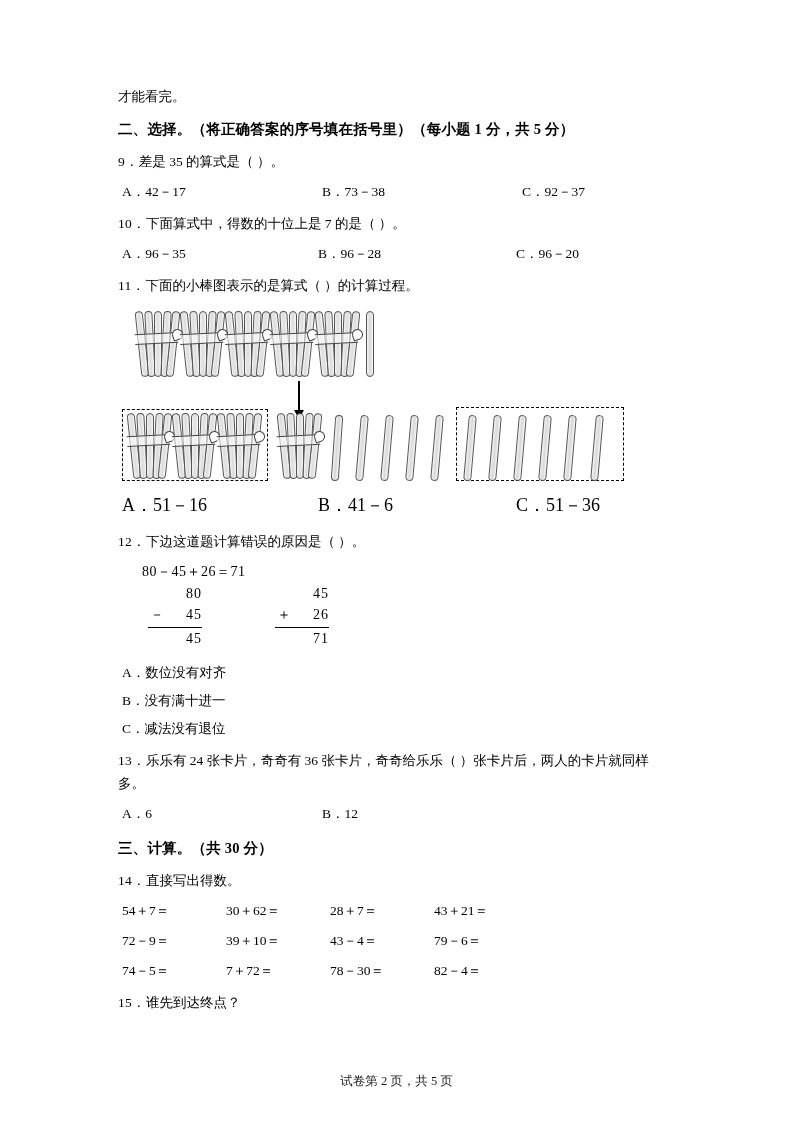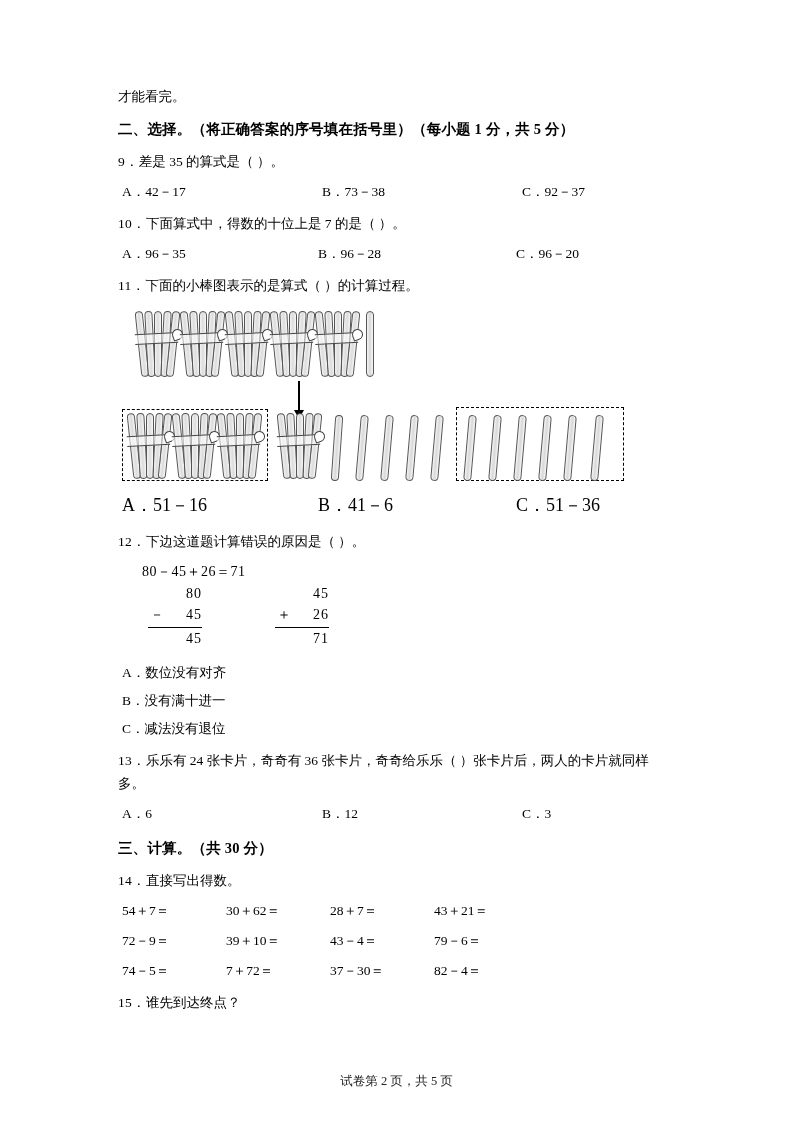--- a/index.html
+++ b/index.html
@@ -364,21 +364,20 @@
   <div class="choice">A．数位没有对齐</div>
   <div class="choice">B．没有满十进一</div>
   <div class="choice">C．减法没有退位</div>
 
   <div class="q" style="margin-top:12px;">
     <span class="num">13．</span><span>乐乐有 24 张卡片，奇奇有 36 张卡片，奇奇给乐乐（    ）张卡片后，两人的卡片就同样多。</span>
   </div>
   <div class="opts">
     <span class="opt">A．6</span>
     <span class="opt">B．12</span>
-    <span class="opt">C．3</span>
   </div>
 
   <div class="section-head" style="margin-top:16px;">三、计算。（共 30 分）</div>
 
   <div class="q">
     <span class="num">14．</span><span>直接写出得数。</span>
   </div>
   <div class="calc-row">
     <span class="c">54＋7＝</span>
     <span class="c">30＋62＝</span>
@@ -387,21 +386,21 @@
   </div>
   <div class="calc-row">
     <span class="c">72－9＝</span>
     <span class="c">39＋10＝</span>
     <span class="c">43－4＝</span>
     <span class="c">79－6＝</span>
   </div>
   <div class="calc-row">
     <span class="c">74－5＝</span>
     <span class="c">7＋72＝</span>
-    <span class="c">37－30＝</span>
+    <span class="c">78－30＝</span>
     <span class="c">82－4＝</span>
   </div>
 
   <div class="q" style="margin-top:2px;">
     <span class="num">15．</span><span>谁先到达终点？</span>
   </div>
 
 </div>
 
 <div class="footer">试卷第 2 页，共 5 页</div>

